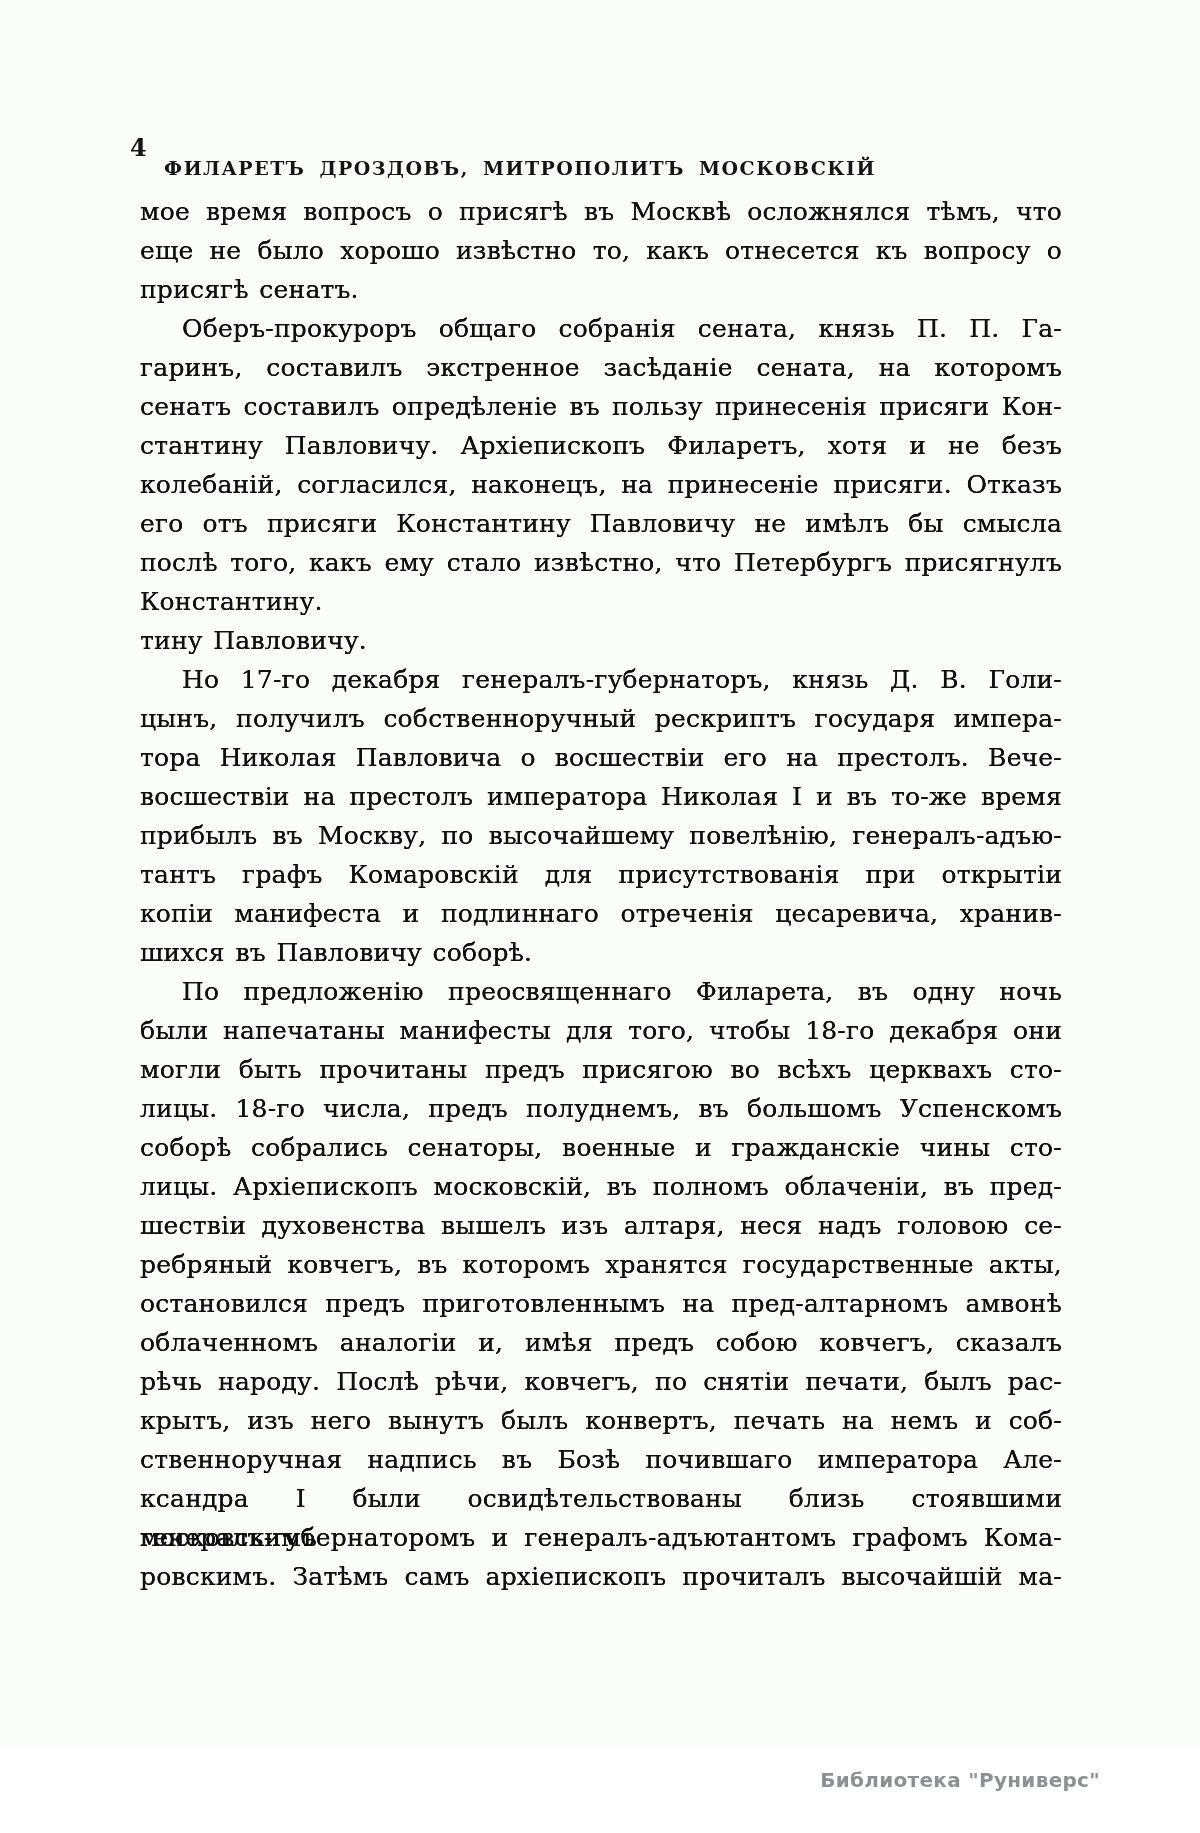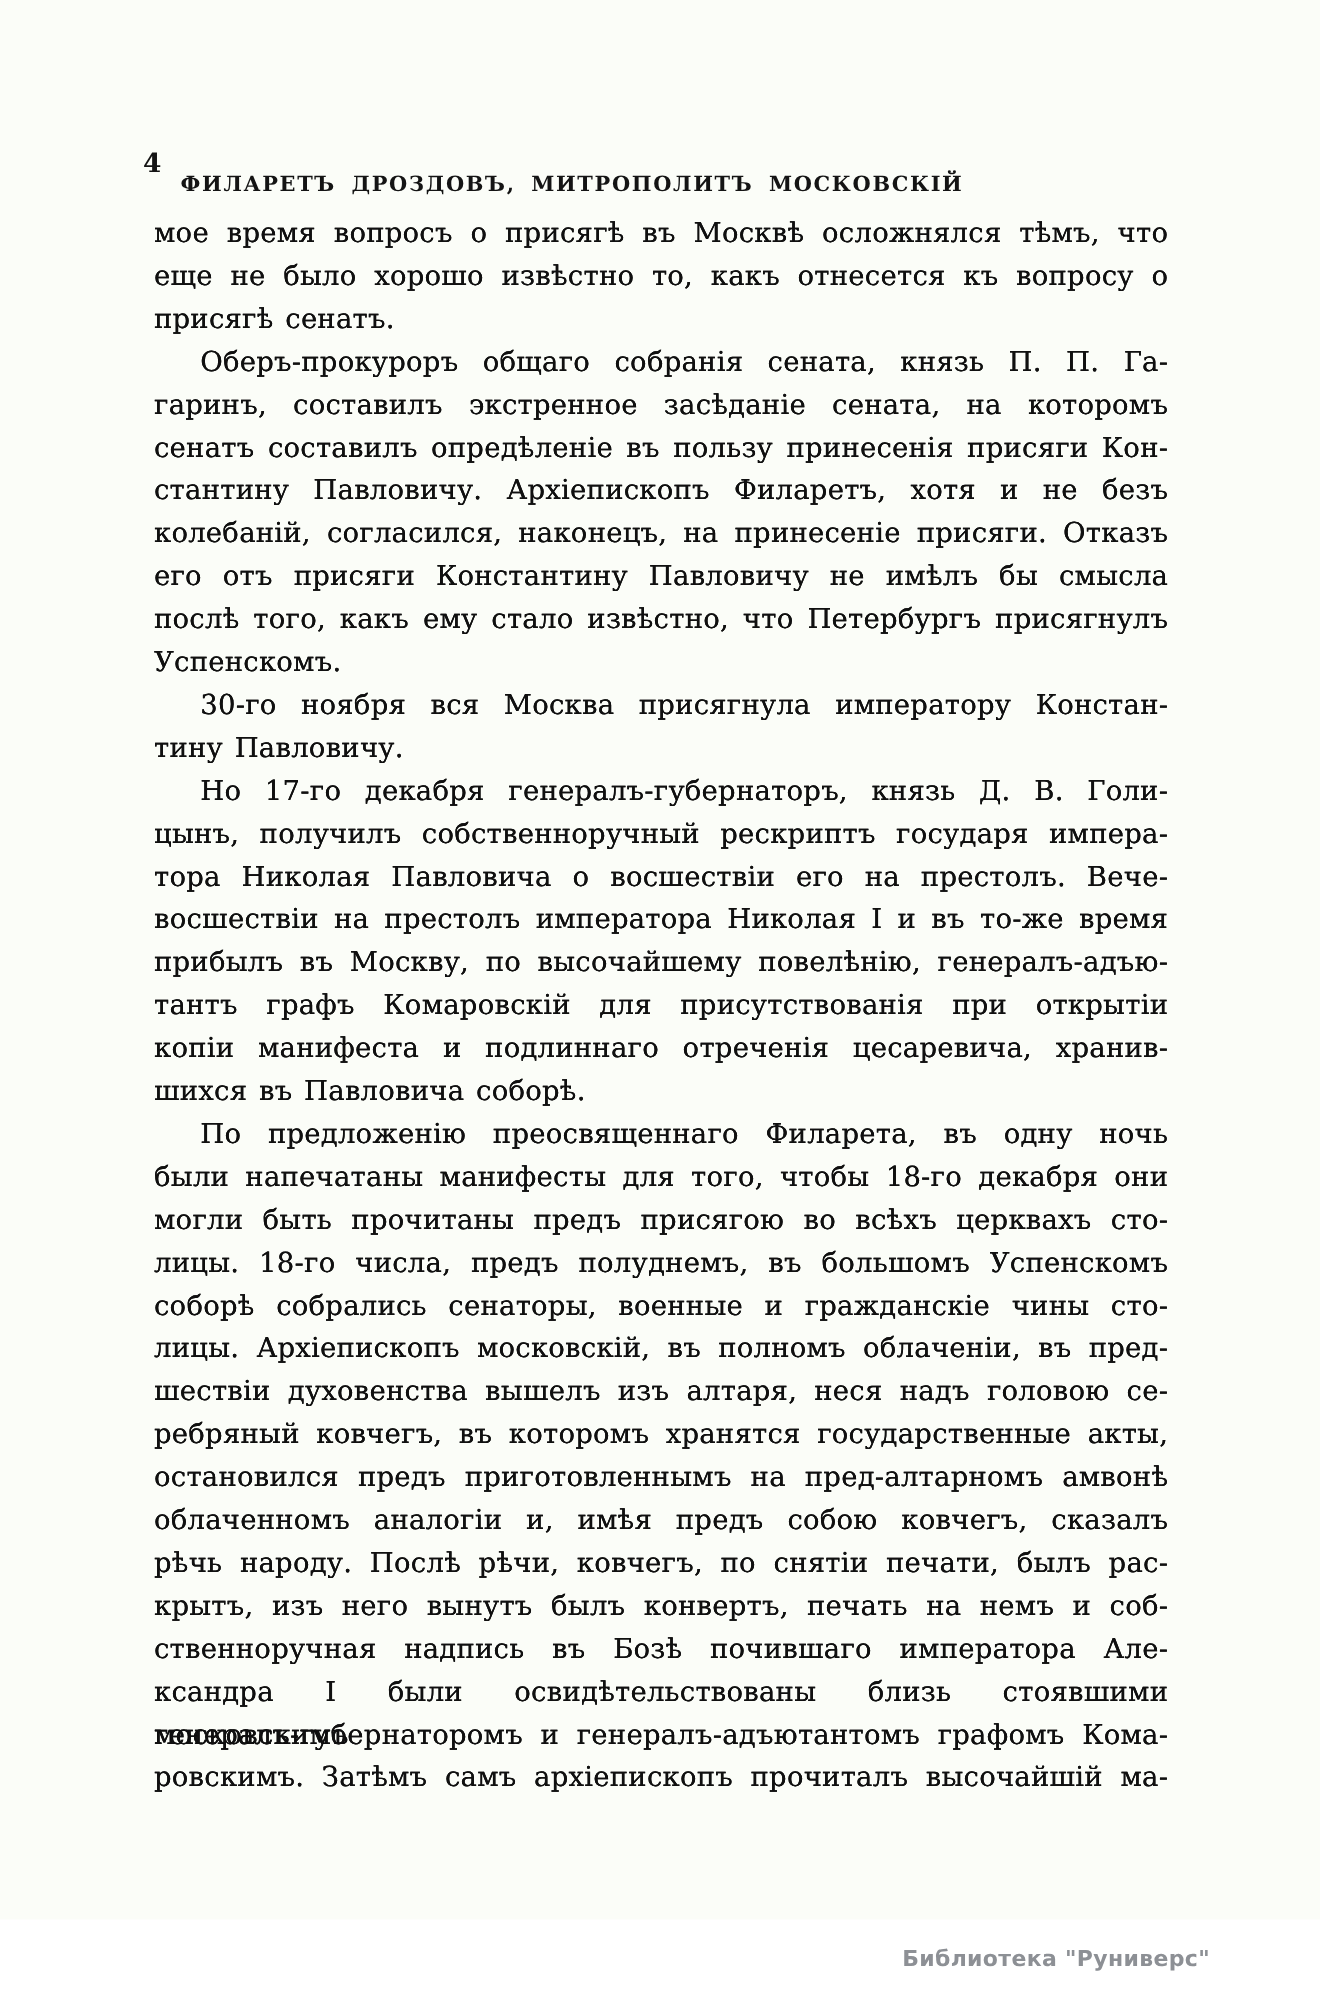--- a/index.html
+++ b/index.html
@@ -93,31 +93,30 @@
       <div class="line">мое время вопросъ о присягѣ въ Москвѣ осложнялся тѣмъ, что</div>
       <div class="line">еще не было хорошо извѣстно то, какъ отнесется къ вопросу о</div>
       <div class="line para-end">присягѣ сенатъ.</div>
       <div class="line indent">Оберъ-прокуроръ общаго собранія сената, князь П. П. Га-</div>
       <div class="line">гаринъ, составилъ экстренное засѣданіе сената, на которомъ</div>
       <div class="line">сенатъ составилъ опредѣленіе въ пользу принесенія присяги Кон-</div>
       <div class="line">стантину Павловичу. Архіепископъ Филаретъ, хотя и не безъ</div>
       <div class="line">колебаній, согласился, наконецъ, на принесеніе присяги. Отказъ</div>
       <div class="line">его отъ присяги Константину Павловичу не имѣлъ бы смысла</div>
       <div class="line">послѣ того, какъ ему стало извѣстно, что Петербургъ присягнулъ</div>
-      <div class="line para-end">Успенскомъ.</div>
-      <div class="line indent">30-го ноября вся Москва присягнула императору Констан-</div>
+      <div class="line para-end">Константину.</div>
       <div class="line para-end">тину Павловичу.</div>
       <div class="line indent">Но 17-го декабря генералъ-губернаторъ, князь Д. В. Голи-</div>
       <div class="line">цынъ, получилъ собственноручный рескриптъ государя импера-</div>
       <div class="line">тора Николая Павловича о восшествіи его на престолъ. Вече-</div>
       <div class="line">восшествіи на престолъ императора Николая I и въ то-же время</div>
       <div class="line">прибылъ въ Москву, по высочайшему повелѣнію, генералъ-адъю-</div>
       <div class="line">тантъ графъ Комаровскій для присутствованія при открытіи</div>
       <div class="line">копіи манифеста и подлиннаго отреченія цесаревича, хранив-</div>
-      <div class="line para-end">шихся въ Павловича соборѣ.</div>
+      <div class="line para-end">шихся въ Павловичу соборѣ.</div>
       <div class="line indent">По предложенію преосвященнаго Филарета, въ одну ночь</div>
       <div class="line">были напечатаны манифесты для того, чтобы 18-го декабря они</div>
       <div class="line">могли быть прочитаны предъ присягою во всѣхъ церквахъ сто-</div>
       <div class="line">лицы. 18-го числа, предъ полуднемъ, въ большомъ Успенскомъ</div>
       <div class="line">соборѣ собрались сенаторы, военные и гражданскіе чины сто-</div>
       <div class="line">лицы. Архіепископъ московскій, въ полномъ облаченіи, въ пред-</div>
       <div class="line">шествіи духовенства вышелъ изъ алтаря, неся надъ головою се-</div>
       <div class="line">ребряный ковчегъ, въ которомъ хранятся государственные акты,</div>
       <div class="line">остановился предъ приготовленнымъ на пред-алтарномъ амвонѣ</div>
       <div class="line">облаченномъ аналогіи и, имѣя предъ собою ковчегъ, сказалъ</div>

